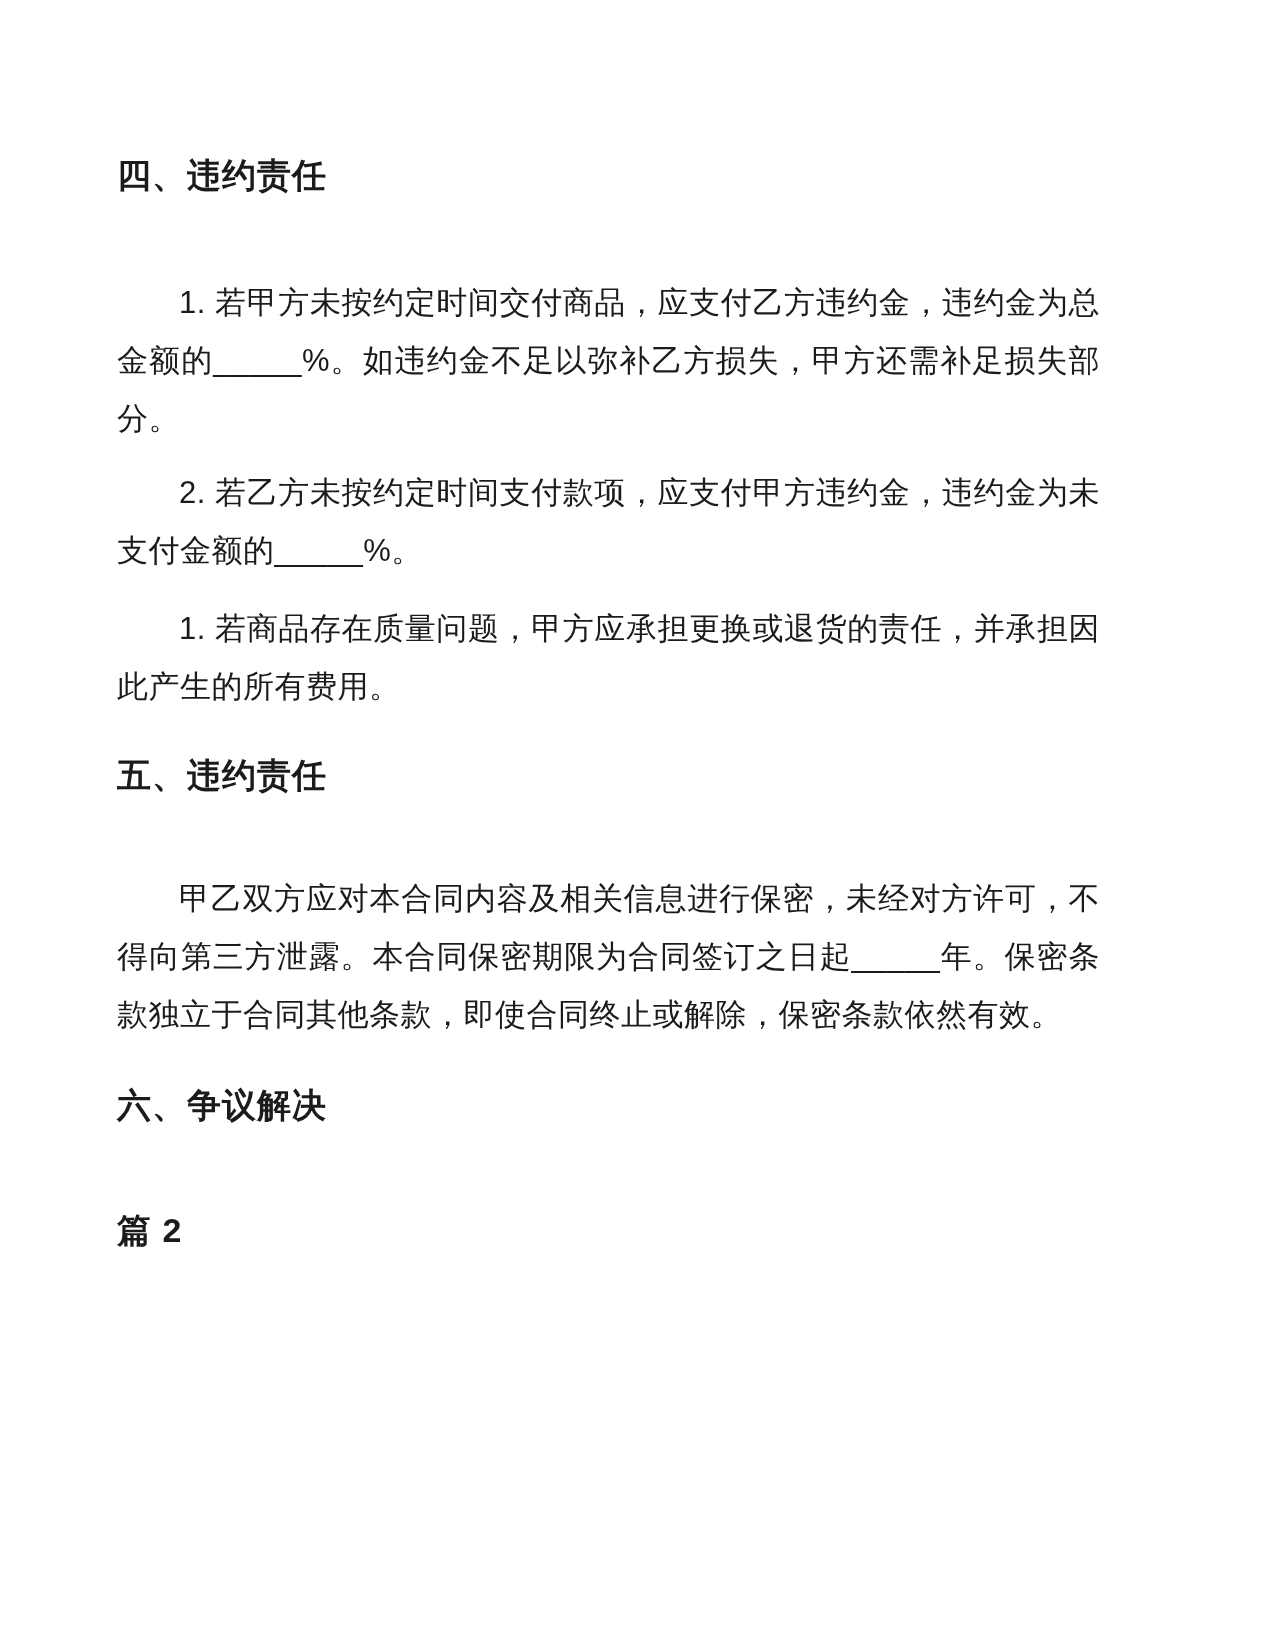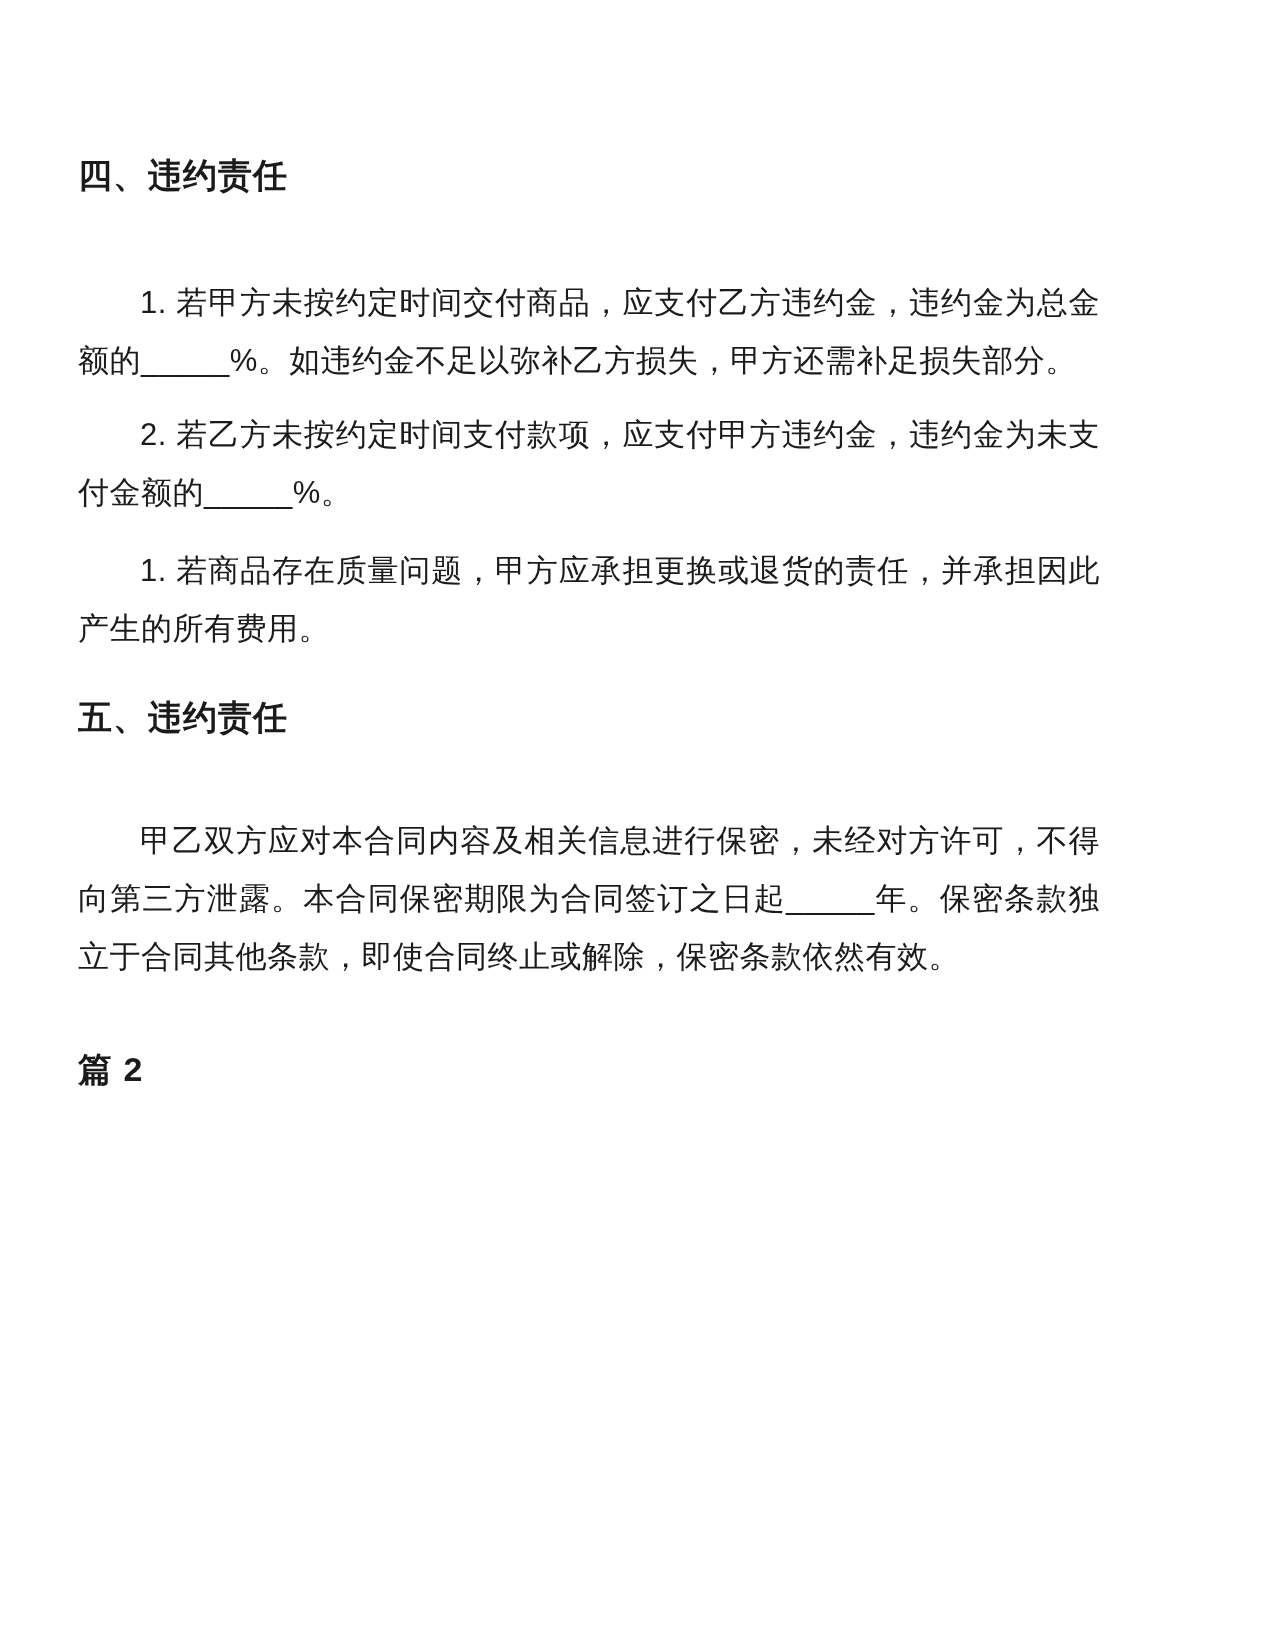--- a/index.html
+++ b/index.html
@@ -11,21 +11,21 @@
     width: 1275px;
     height: 1650px;
     font-family: "Liberation Sans", "DejaVu Sans", sans-serif;
     color: #1b1b1b;
     overflow: hidden;
   }
   .page {
     box-sizing: border-box;
     width: 1275px;
     height: 1650px;
-    padding: 152px 175px 0 78px;
+    padding: 152px 175px 0 117px;
     background: #ffffff;
   }
   .heading {
     font-size: 34px;
     line-height: 46px;
     font-weight: 700;
     margin: 0;
     letter-spacing: 1px;
   }
   .para {
@@ -37,37 +37,38 @@
     text-align: justify;
     letter-spacing: 0.5px;
   }
   
   .p1 { margin-top: 76px; }
   .p2 { margin-top: 16px; }
   .p3 { margin-top: 20px; }
   .h-confidentiality { margin-top: 36px; }
   .p4 { margin-top: 72px; }
   .h-dispute { margin-top: 38px; }
-  .h-part2 { margin-top: 60px; }
+  .h-part2 { margin-top: 79px; }
   .p5 { margin-top: 79px; }
 </style>
 </head>
 <body>
 
 <div class="page">
 
   <h2 class="heading h-liability">四、违约责任</h2>
 
   <p class="para p1">1. 若甲方未按约定时间交付商品，应支付乙方违约金，违约金为总金额的_____%。如违约金不足以弥补乙方损失，甲方还需补足损失部分。</p>
 
   <p class="para p2">2. 若乙方未按约定时间支付款项，应支付甲方违约金，违约金为未支付金额的_____%。</p>
 
   <p class="para p3">1. 若商品存在质量问题，甲方应承担更换或退货的责任，并承担因此产生的所有费用。</p>
 
   <h2 class="heading h-confidentiality">五、违约责任</h2>
 
   <p class="para p4">甲乙双方应对本合同内容及相关信息进行保密，未经对方许可，不得向第三方泄露。本合同保密期限为合同签订之日起_____年。保密条款独立于合同其他条款，即使合同终止或解除，保密条款依然有效。</p>
 
+  <h2 class="heading h-dispute">六、争议解决</h2>
 
   <h2 class="heading h-part2">篇 2</h2>
 
 
 </div>
 
 </body></html>

